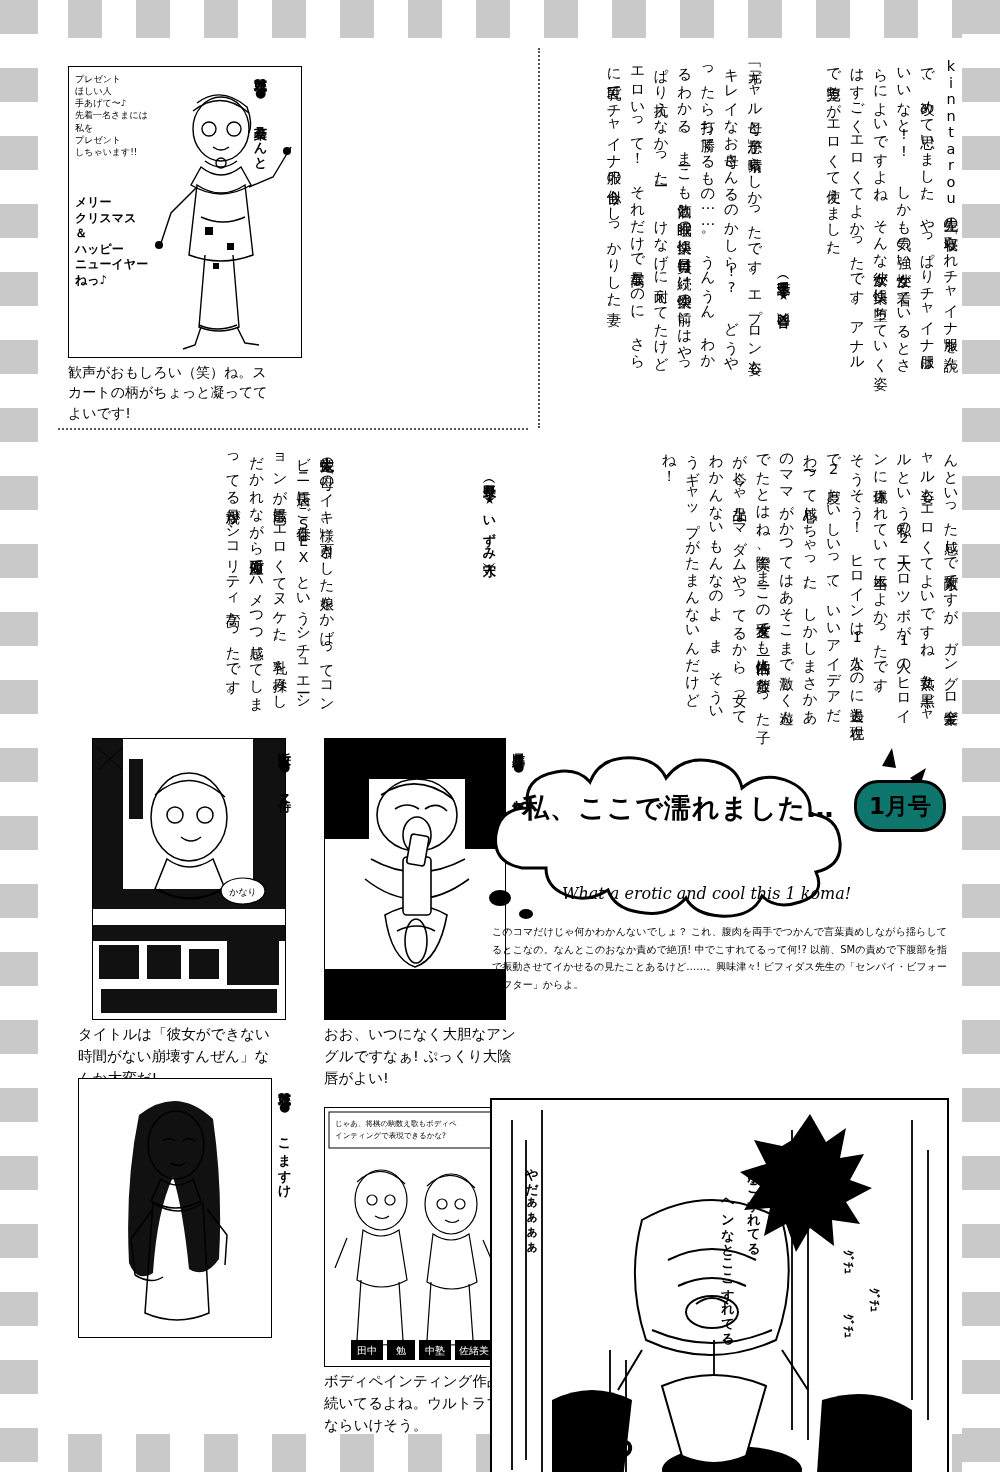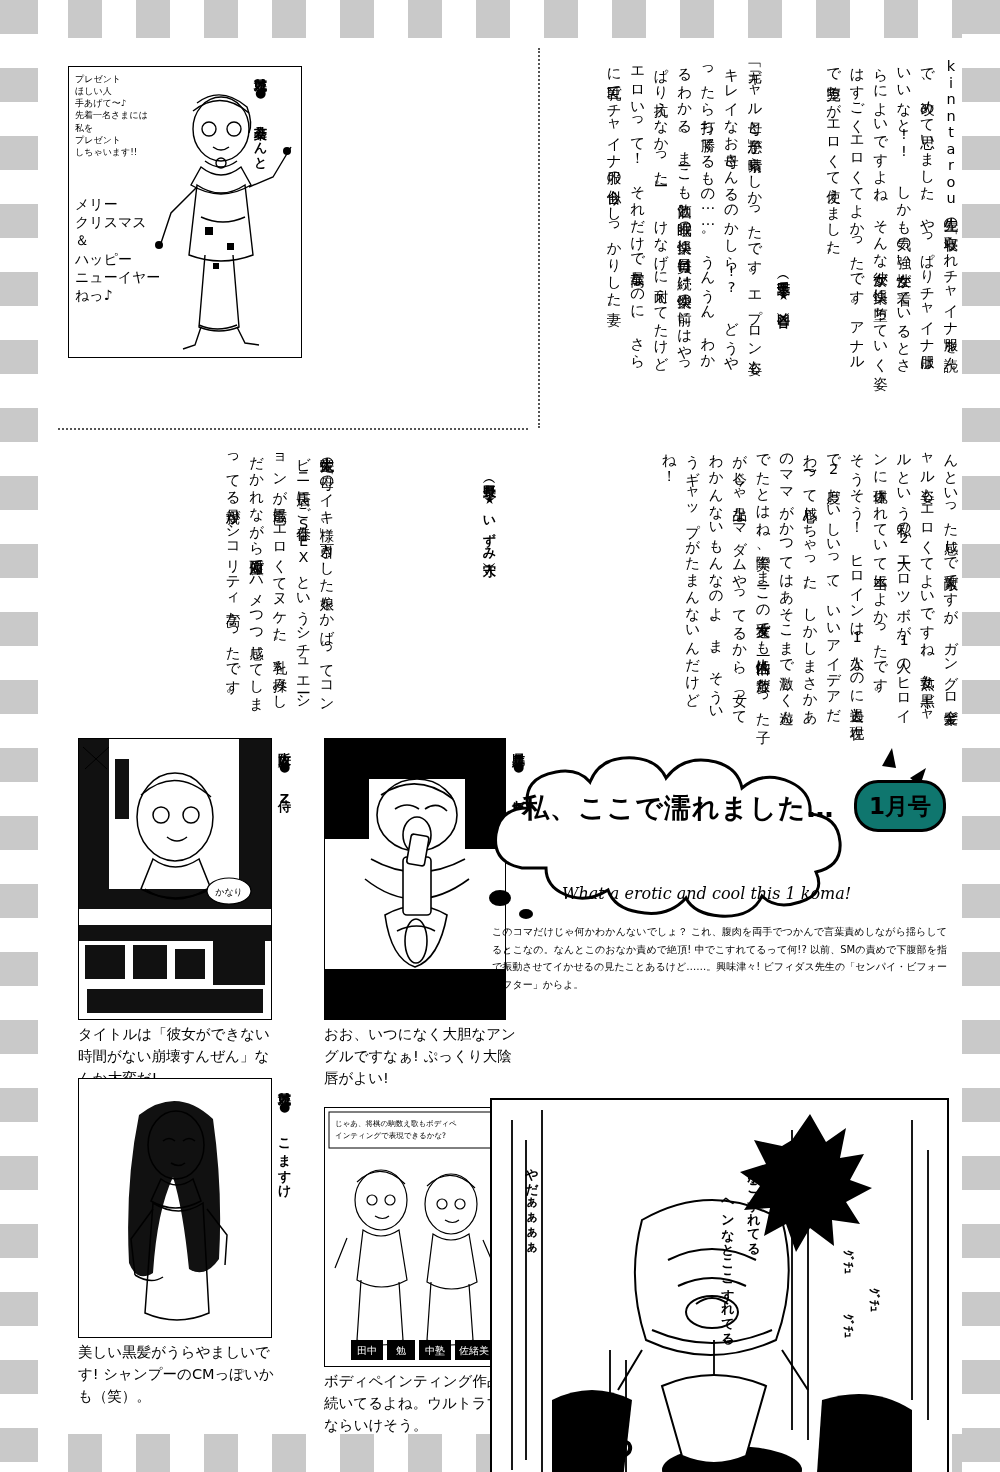--- a/index.html
+++ b/index.html
@@ -174,47 +174,48 @@
       
       <div style="position:absolute;left:6px;top:6px;font-size:9px;line-height:1.35;">
         <div>プレゼント</div>
         <div>ほしい人</div>
         <div>手あげて〜♪</div>
         <div>先着一名さまには</div>
         <div>私を</div>
         <div>プレゼント</div>
         <div>しちゃいます!!</div>
       </div>
-      <div style="position:absolute;left:6px;top:128px;font-size:14px;line-height:1.3;">
+      <div style="position:absolute;left:6px;top:128px;font-size:12px;line-height:1.3;font-weight:bold;">
         <div>メリー</div>
         <div>クリスマス</div>
         <div>＆</div>
         <div>ハッピー</div>
         <div>ニューイヤー</div>
         <div>ねっ♪</div>
       </div>
     </div>
 
     <div class="vtext sig" style="position:absolute;left:212px;top:30px;">茨城県 ● 若葉みんと</div>
 
+    <div class="illus-cap" style="left:30px;top:324px;width:210px;">歓声がおもしろい（笑）ね。スカートの柄がちょっと凝っててよいです!</div>
   </div>
 
   <div class="dotline" style="left:20px;top:390px;width:470px;"></div>
   <div class="dotline-v" style="left:500px;top:10px;height:380px;"></div>
 
   <div style="position:absolute;left:0;top:400px;width:924px;height:300px;">
     <div class="vtext" style="position:absolute;right:0px;top:6px;height:280px;width:480px;">んといった感じで素敵ですが、ガングロ金髪ギャル姿もエロくてよいですね。熟女と黒ギャルという私の2大エロツボが1人のヒロインに体現されていて本当によかったです。
 そうそう！ ヒロインは1人なのに過去と現在で2度おいしいって、いいアイデアだわ〜って感心しちゃった。しかしまさかあのママがかつてはあそこまで激しく遊んでたとはね。実際、まーこの女友達でも人一倍性的に奔放だった子が今じゃ上品なマダムやってるから、女ってわかんないもんなのよ。ま、そういうギャップがたまんないんだけどね！</div>
     <div class="vtext sig" style="position:absolute;right:462px;top:36px;">（長野県 ★いずみ守人）</div>
 
     <div class="vtext" style="position:absolute;left:70px;top:8px;height:268px;width:230px;">竜太先生の「母のイキ様」、万引きした娘をかばってコンビニ店長にご奉仕SEXというシチュエーションが最高にエロくてヌケた。乳を揉みしだかれながら対面座位でハメつつ感じてしまってる母親がシコリティ高かったです。</div>
   </div>
 
   <div class="pic-card" style="left:40px;top:700px;">
-    <div class="pic-frame" style="width:192px;height:280px;">
+    <div class="pic-frame" style="width:192px;height:280px;margin-left:14px;">
       <svg width="192" height="280" viewBox="0 0 192 280">
         <rect width="192" height="280" fill="#fff"></rect>
         <g fill="#111">
           <rect x="0" y="150" width="192" height="20"></rect>
           <rect x="0" y="186" width="192" height="16"></rect>
           <rect x="6" y="206" width="40" height="34"></rect>
           <rect x="54" y="206" width="34" height="34"></rect>
           <rect x="96" y="210" width="30" height="30"></rect>
           <rect x="134" y="200" width="52" height="46"></rect>
           <rect x="8" y="250" width="176" height="24"></rect>
@@ -289,21 +290,20 @@
           <path d="M104 62 q6 -5 12 0"></path>
           <path d="M92 84 q8 5 14 0"></path>
           <path d="M82 100 q16 12 32 0 l8 22 q-26 14 -50 0z"></path>
           <path d="M74 124 q26 16 50 0 l6 110 q-32 14 -64 0z"></path>
           <path d="M74 130 l-22 30 l4 36"></path>
           <path d="M128 130 l20 26 l-2 30"></path>
           <path d="M56 196 q16 10 28 2"></path>
         </g>
       </svg>
     </div>
-    <div class="pic-cap">美しい黒髪がうらやましいです! シャンプーのCMっぽいかも（笑）。</div>
     <div class="vtext sig" style="position:absolute;left:196px;top:4px;">茨城県 ● こますけ</div>
   </div>
 
   <div class="pic-card" style="left:286px;top:1040px;margin-top:29px;">
     <div class="pic-frame" style="width:180px;height:258px;">
       <svg width="180" height="258" viewBox="0 0 180 258">
         <rect width="180" height="258" fill="#fff"></rect>
         <g fill="none" stroke="#000" stroke-width="1.2">
           <ellipse cx="56" cy="92" rx="26" ry="30"></ellipse>
           <path d="M32 74 q24 -22 48 2"></path>

